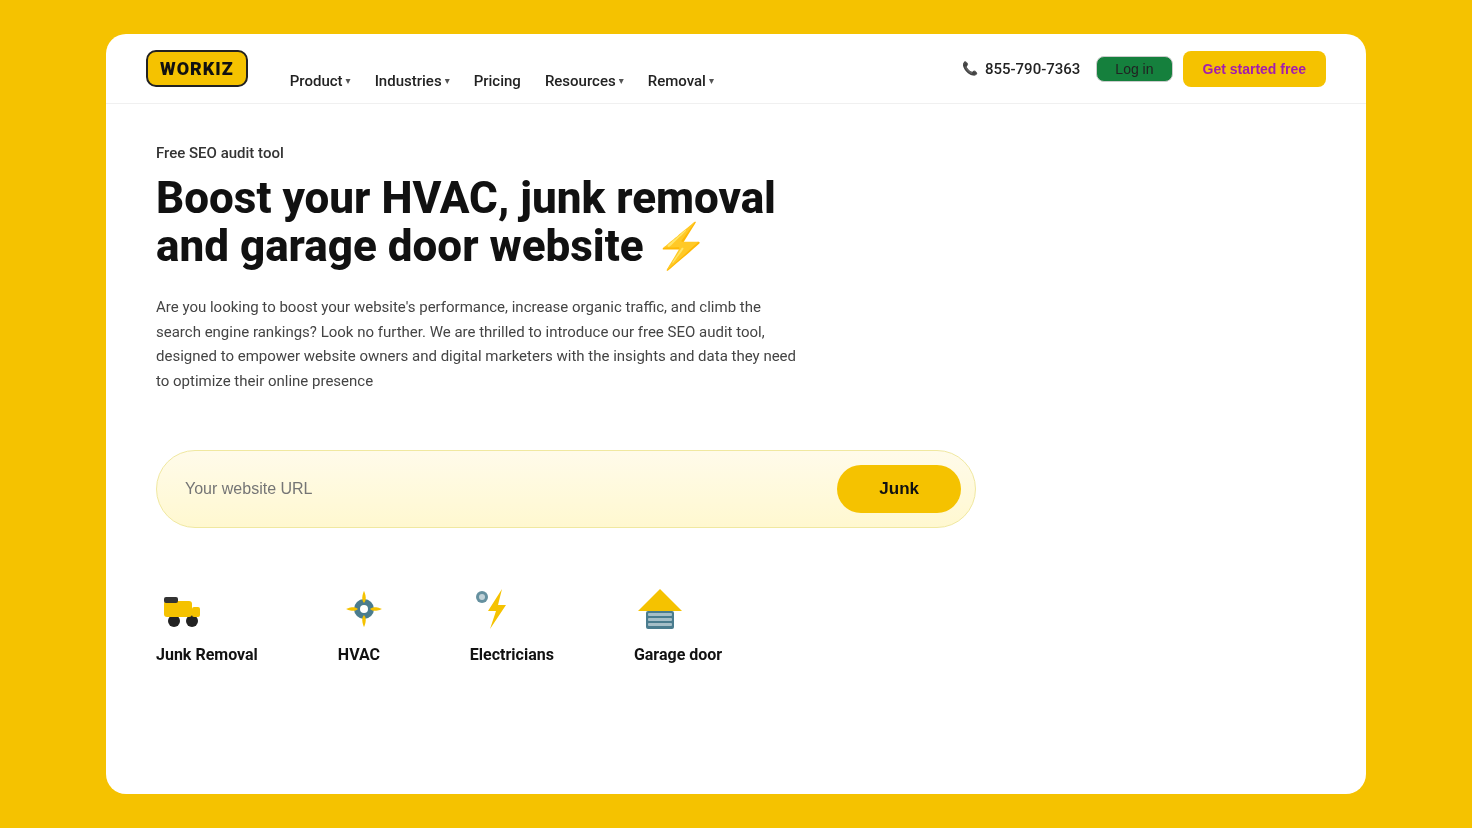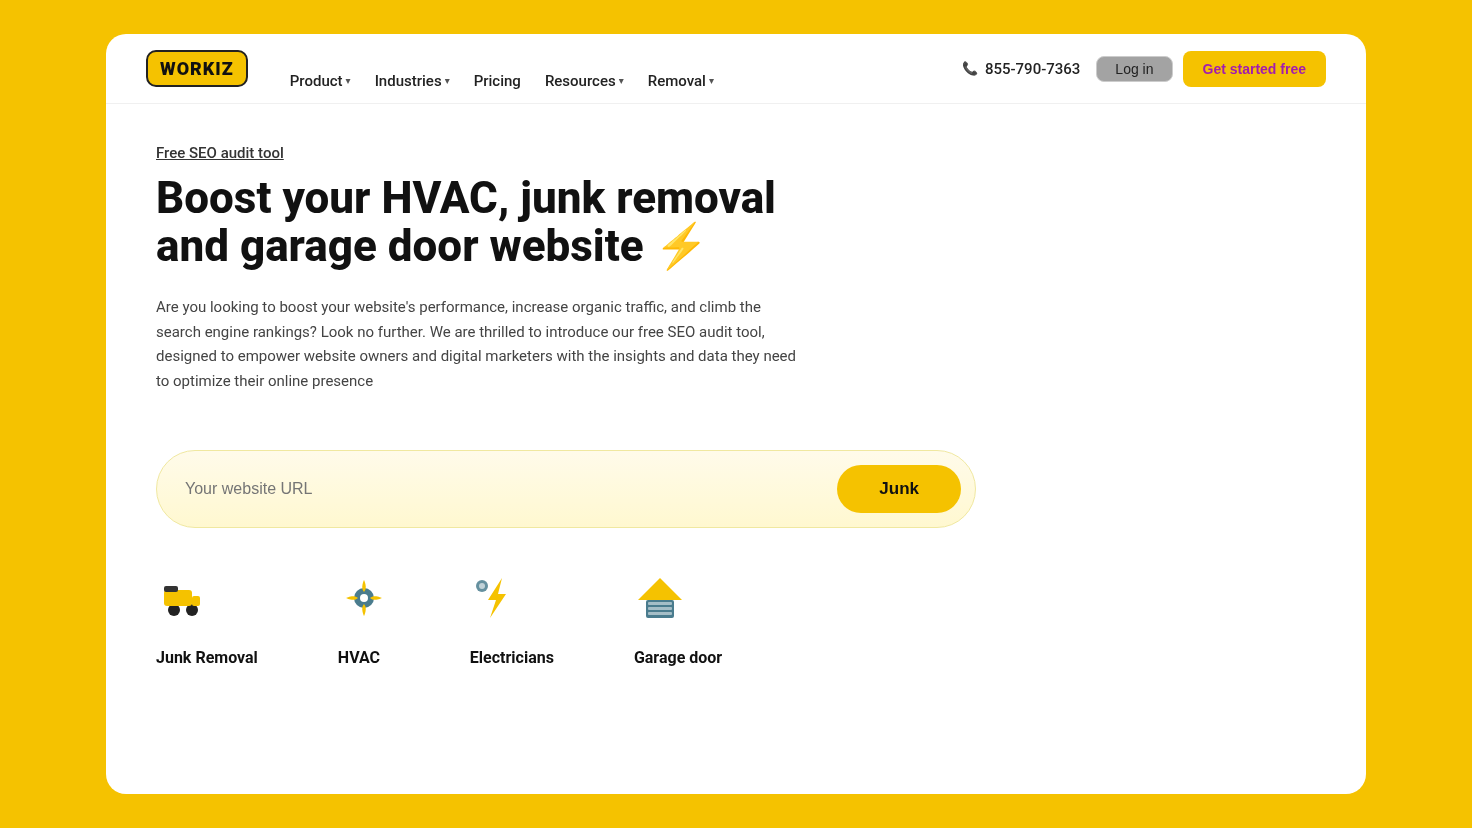--- a/index.html
+++ b/index.html
@@ -78,21 +78,21 @@
       font-size: 15px;
       color: #222;
       font-weight: 500;
       margin-right: 16px;
     }
     .phone-icon { font-size: 13px; color: #555; }
     .btn-login {
       padding: 4px 18px;
       border: 1.5px solid #ccc;
       border-radius: 8px;
-      background: #a3a3a3;
+      background: #15803d;
       font-size: 14px;
       font-weight: 500;
       cursor: pointer;
       margin-right: 10px;
       color: #222;
     }
     .btn-get-started {
       padding: 10px 20px;
       border-radius: 8px;
       background: #F5C200;
@@ -106,21 +106,20 @@
     
     .main-content {
       padding: 40px 50px 30px 50px;
       flex: 1;
     }
     .eyebrow {
       font-size: 15px;
       color: #333;
       font-weight: 500;
       margin-bottom: 12px;
-      text-decoration: underline;
     }
     .headline {
       font-size: 44px;
       font-weight: 800;
       color: #111;
       line-height: 1.1;
       max-width: 720px;
       margin-bottom: 24px;
     }
     .headline .lightning {
@@ -135,21 +134,21 @@
       margin-bottom: 56px;
     }
     
     .url-section {
       background: linear-gradient(to bottom, #fffbea, #fff8d0);
       border-radius: 50px;
       padding: 14px 14px 14px 28px;
       display: flex;
       align-items: center;
       max-width: 820px;
-      margin-bottom: 44px;
+      margin-bottom: 55px;
       border: 1px solid #f0e8a0;
     }
     .url-input {
       flex: 1;
       border: none;
       background: transparent;
       font-size: 16px;
       color: #999;
       outline: none;
     }
@@ -166,21 +165,21 @@
     
     .industries-row {
       display: flex;
       align-items: flex-start;
       gap: 80px;
     }
     .industry-item {
       display: flex;
       flex-direction: column;
       align-items: flex-start;
-      gap: 24px;
+      gap: 10px;
       text-align: center;
     }
     .industry-icon {
       width: 52px;
       height: 52px;
       display: flex;
       align-items: center;
       justify-content: center;
       font-size: 36px;
     }

